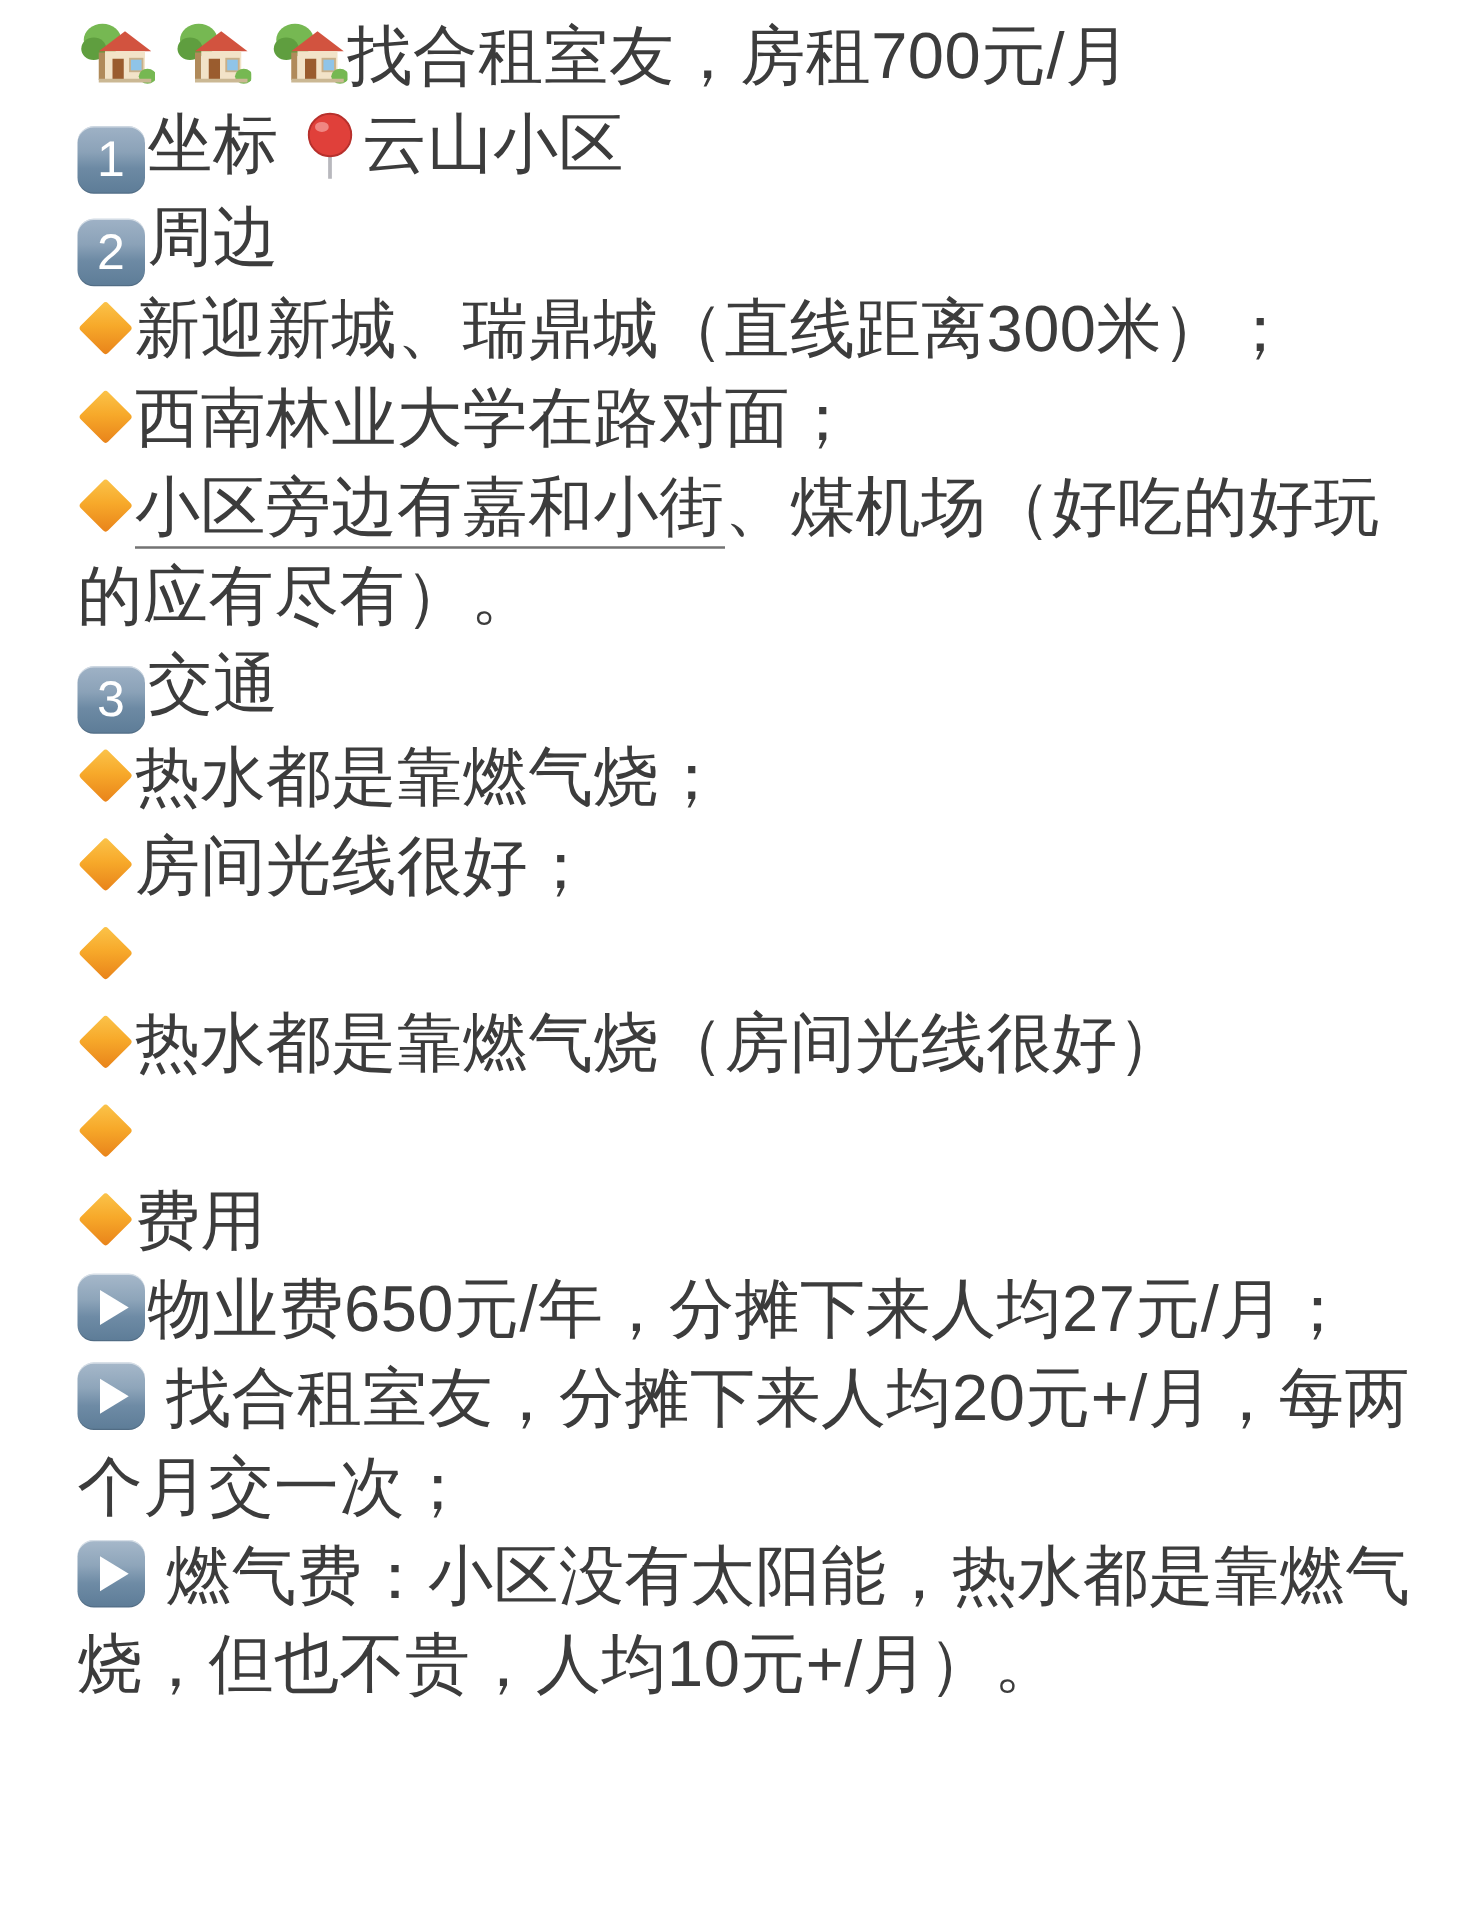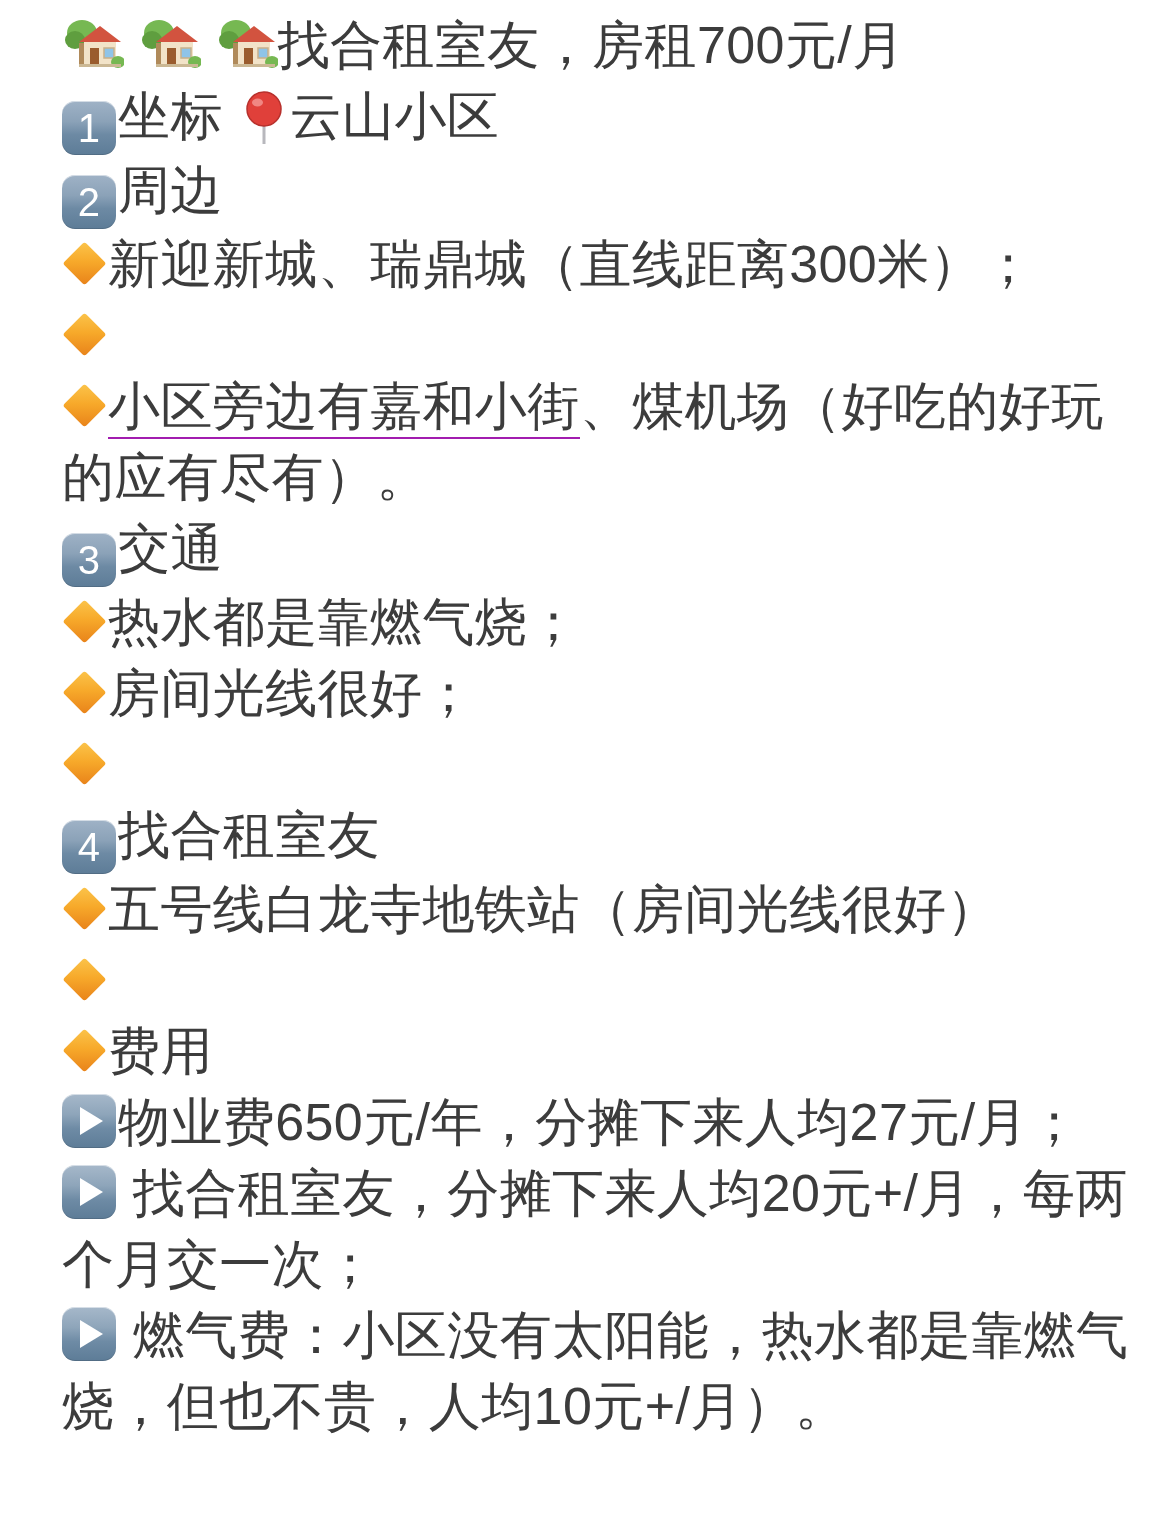--- a/index.html
+++ b/index.html
@@ -31,21 +31,21 @@
     white-space: normal;
     word-break: break-word;
     font-weight: 400;
   }
 
   .txt {
     color: #3c3c3c;
   }
 
   .underlined {
-    border-bottom: 2px solid #a21caf;
+    border-bottom: 2px solid #737373;
     padding-bottom: 2px;
   }
 
   
   .ico {
     display: inline-block;
     vertical-align: -8px;
     position: relative;
   }
 
@@ -184,56 +184,53 @@
 
   <div class="line">
     <span class="ico badge">2</span><span class="txt">周边</span>
   </div>
 
   <div class="line">
     <span class="ico diamond"><i></i></span><span class="txt">新迎新城、瑞鼎城（直线距离300米）；</span>
   </div>
 
   <div class="line">
+    <span class="ico diamond"><i></i></span><span class="txt">西南林业大学在路对面；</span>
+  </div>
+
+  <div class="line">
+    <span class="ico diamond"><i></i></span><span class="txt underlined">小区旁边有嘉和小街</span><span class="txt">、煤机场（好吃的好玩的应有尽有）。</span>
+  </div>
+
+  <div class="line">
+    <span class="ico badge">3</span><span class="txt">交通</span>
+  </div>
+
+  <div class="line">
+    <span class="ico diamond"><i></i></span><span class="txt">热水都是靠燃气烧；</span>
+  </div>
+
+  <div class="line">
+    <span class="ico diamond"><i></i></span><span class="txt">房间光线很好；</span>
+  </div>
+
+  <div class="line">
     <span class="ico diamond"><i></i></span>
   </div>
 
-  <div class="line">
-    <span class="ico diamond"><i></i></span><span class="txt underlined">小区旁边有嘉和小街</span><span class="txt">、煤机场（好吃的好玩的应有尽有）。</span>
-  </div>
-
-  <div class="line">
-    <span class="ico badge">3</span><span class="txt">交通</span>
-  </div>
-
-  <div class="line">
-    <span class="ico diamond"><i></i></span><span class="txt">热水都是靠燃气烧；</span>
-  </div>
-
-  <div class="line">
-    <span class="ico diamond"><i></i></span><span class="txt">房间光线很好；</span>
+
+  <div class="line">
+    <span class="ico diamond"><i></i></span><span class="txt">热水都是靠燃气烧（房间光线很好）</span>
   </div>
 
   <div class="line">
     <span class="ico diamond"><i></i></span>
   </div>
 
   <div class="line">
-    <span class="ico badge">4</span><span class="txt">找合租室友</span>
-  </div>
-
-  <div class="line">
-    <span class="ico diamond"><i></i></span><span class="txt">五号线白龙寺地铁站（房间光线很好）</span>
-  </div>
-
-  <div class="line">
-    <span class="ico diamond"><i></i></span>
-  </div>
-
-  <div class="line">
     <span class="ico diamond"><i></i></span><span class="txt">费用</span>
   </div>
 
   <div class="line">
     <span class="ico playkey"></span><span class="txt">物业费650元/年，分摊下来人均27元/月；</span>
   </div>
 
   <div class="line">
     <span class="ico playkey"></span><span class="txt"> 找合租室友，分摊下来人均20元+/月，每两个月交一次；</span>
   </div>

